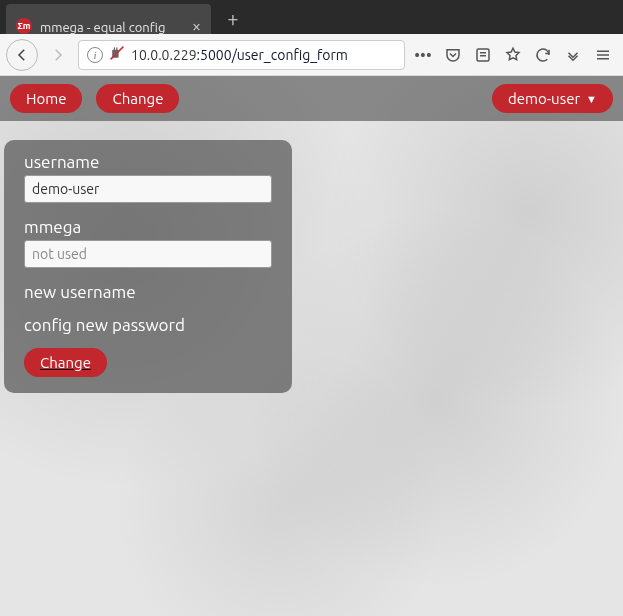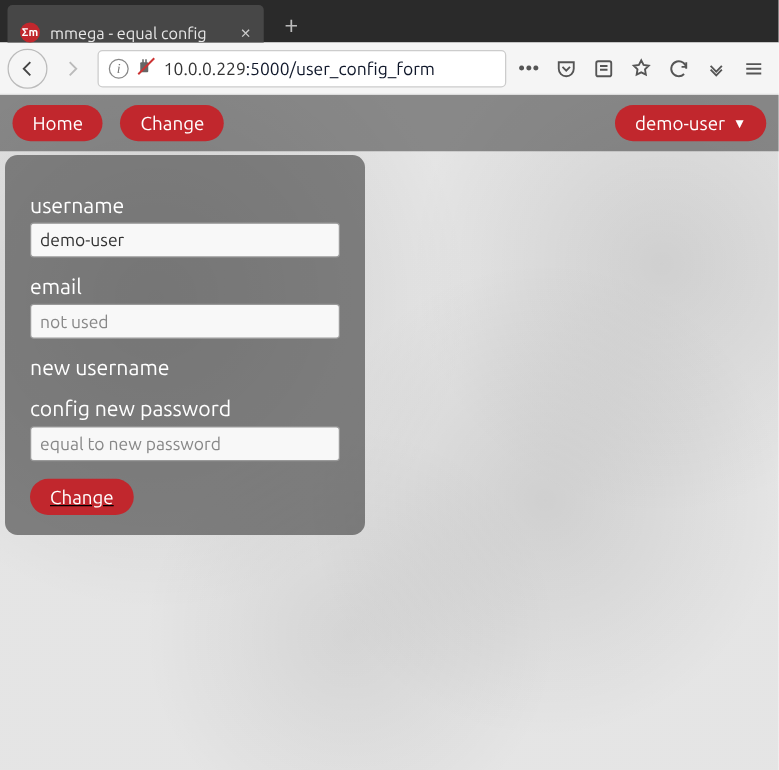--- a/index.html
+++ b/index.html
@@ -171,26 +171,26 @@
       margin-left: auto;
       display: flex;
       align-items: center;
       gap: 6px;
     }
     .pill.user .caret {
       font-size: 11px;
     }
     .form-card {
       position: absolute;
-      top: 48px;
+      top: 64px;
       left: 4px;
       width: 288px;
       background: rgba(60,60,60,0.6);
       border-radius: 10px;
-      padding: 31px 20px 16px 20px;
+      padding: 12px 20px 16px 20px;
     }
     .field {
       margin-bottom: 14px;
     }
     .field label {
       display: block;
       color: #fff;
       font-size: 17px;
       margin-bottom: 4px;
       font-weight: 400;
@@ -303,27 +303,26 @@
       <span class="caret">▼</span>
     </button>
   </div>
 
   <div class="form-card">
     <div class="field">
       <label>username</label>
       <input type="text" value="demo-user" style="">
     </div>
     <div class="field">
-      <label>email</label>
+      <label>mmega</label>
       <input type="text" placeholder="not used" style="">
     </div>
     <div class="field">
       <label>new username</label>
     </div>
     <div class="field">
       <label>config new password</label>
-      <input type="password" placeholder="equal to new password" style="">
     </div>
     <div class="actions">
       <button class="pill">Change</button>
     </div>
   </div>
 </div>
 
 </body></html>

